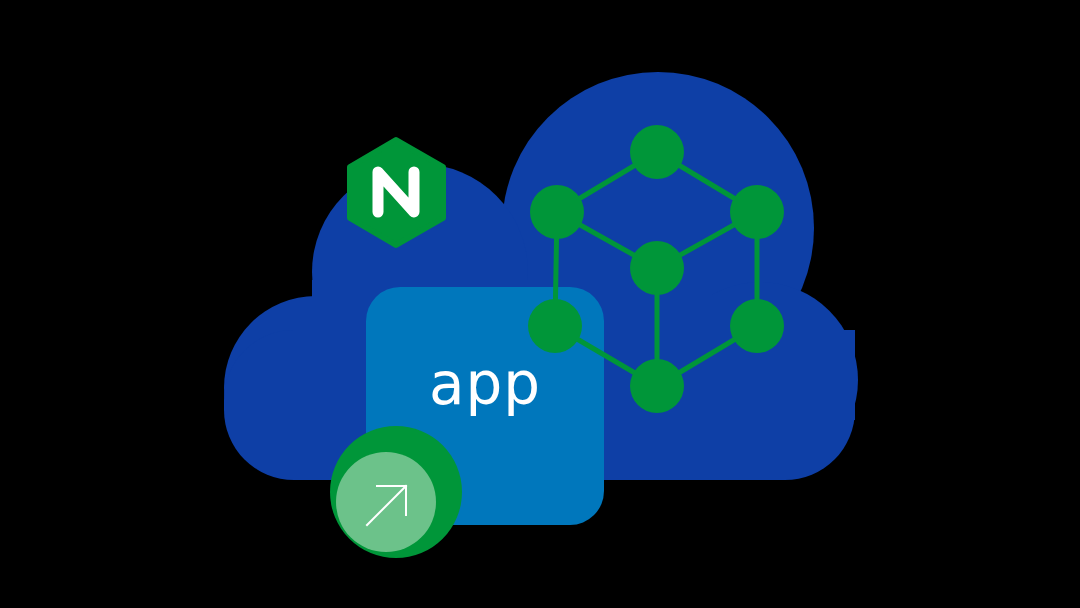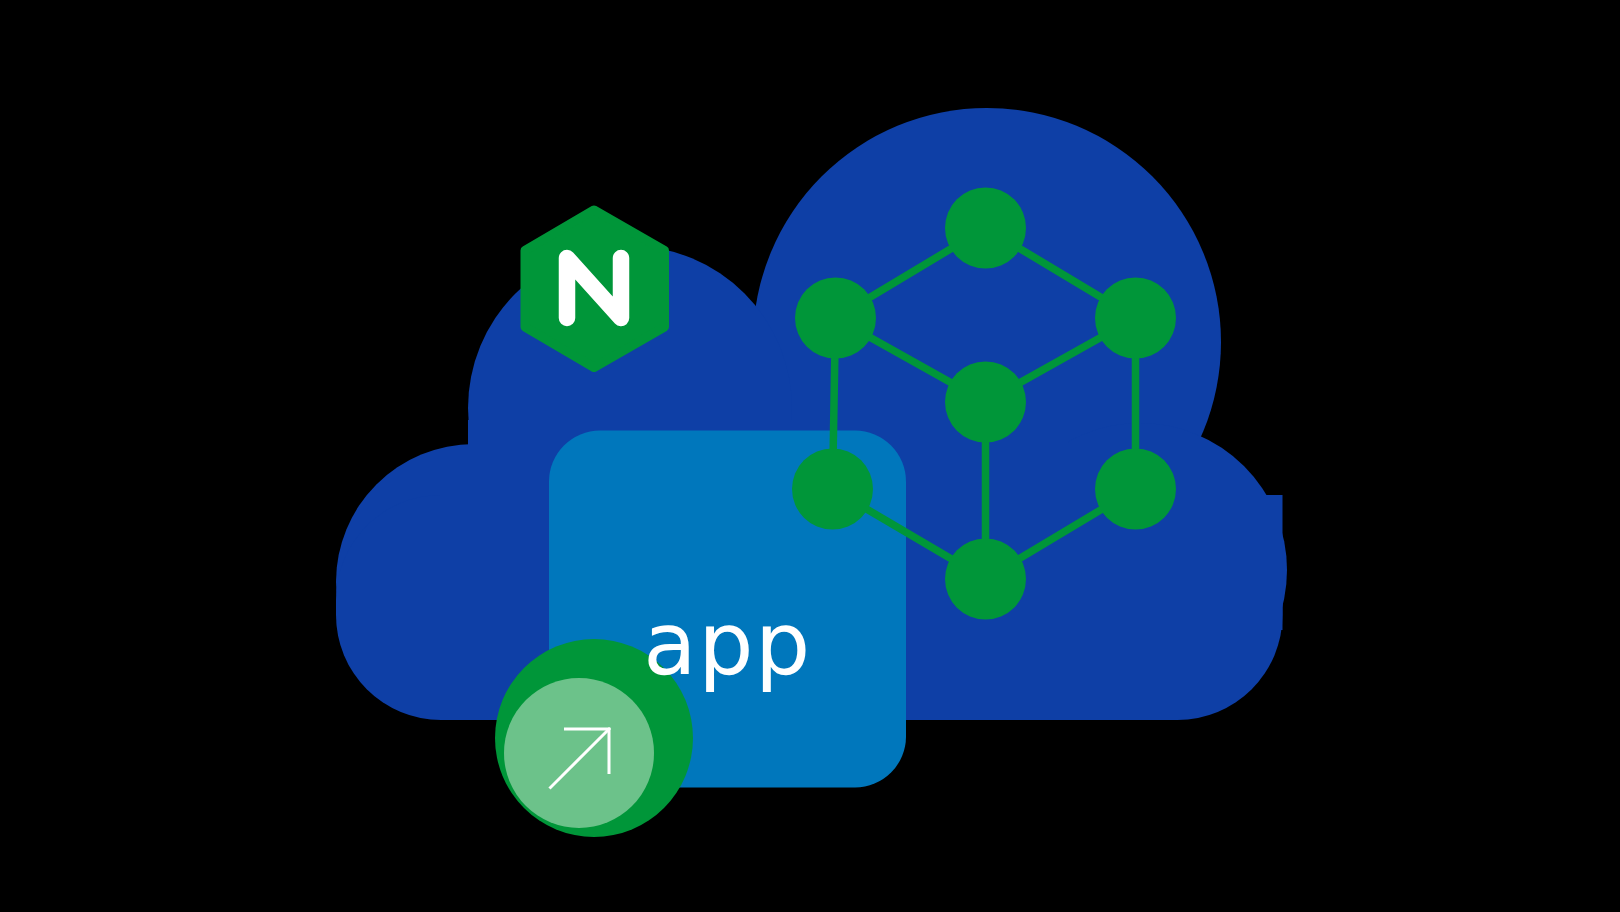--- a/index.html
+++ b/index.html
@@ -1,21 +1,21 @@
 <!DOCTYPE html>
 <html><head>
 <meta charset="utf-8">
 <style>
   html, body { margin: 0; padding: 0; background: #000; }
   body { width: 1080px; height: 608px; overflow: hidden; position: relative; font-family: "Liberation Sans", sans-serif; }
   .stage { position: absolute; left: 0; top: 0; width: 1080px; height: 608px; }
   svg { position: absolute; left: 0; top: 0; }
   .app-label {
     position: absolute; left: 366px; top: 350px; width: 238px; text-align: center;
-    color: #ffffff; font-size: 58px; font-family: "DejaVu Sans", sans-serif; letter-spacing: 1px; margin-top: 45px;
+    color: #ffffff; font-size: 58px; font-family: "DejaVu Sans", sans-serif; letter-spacing: 1px;
   }
 </style>
 </head>
 <body>
 
 <div class="stage">
   <svg width="1080" height="608" viewBox="0 0 1080 608">
 
     <g fill="#0E3FA6">
       <circle cx="658" cy="228" r="156"></circle>

